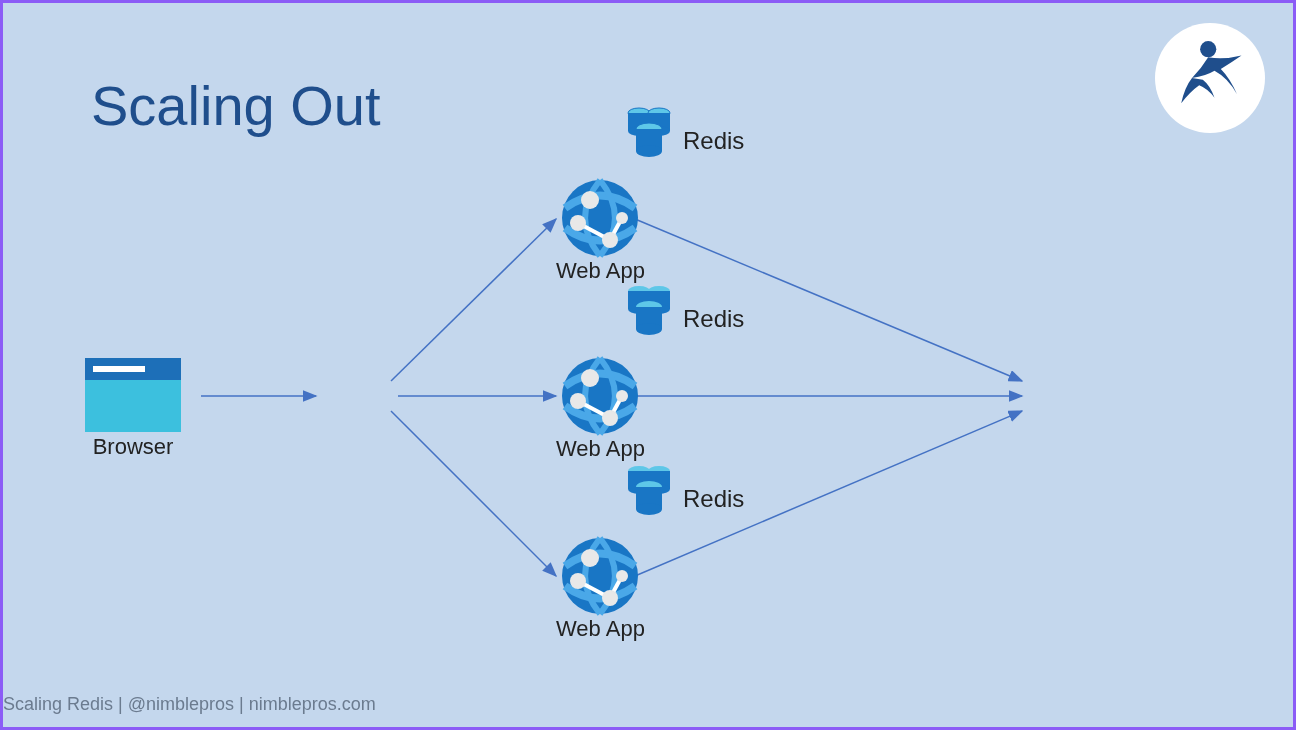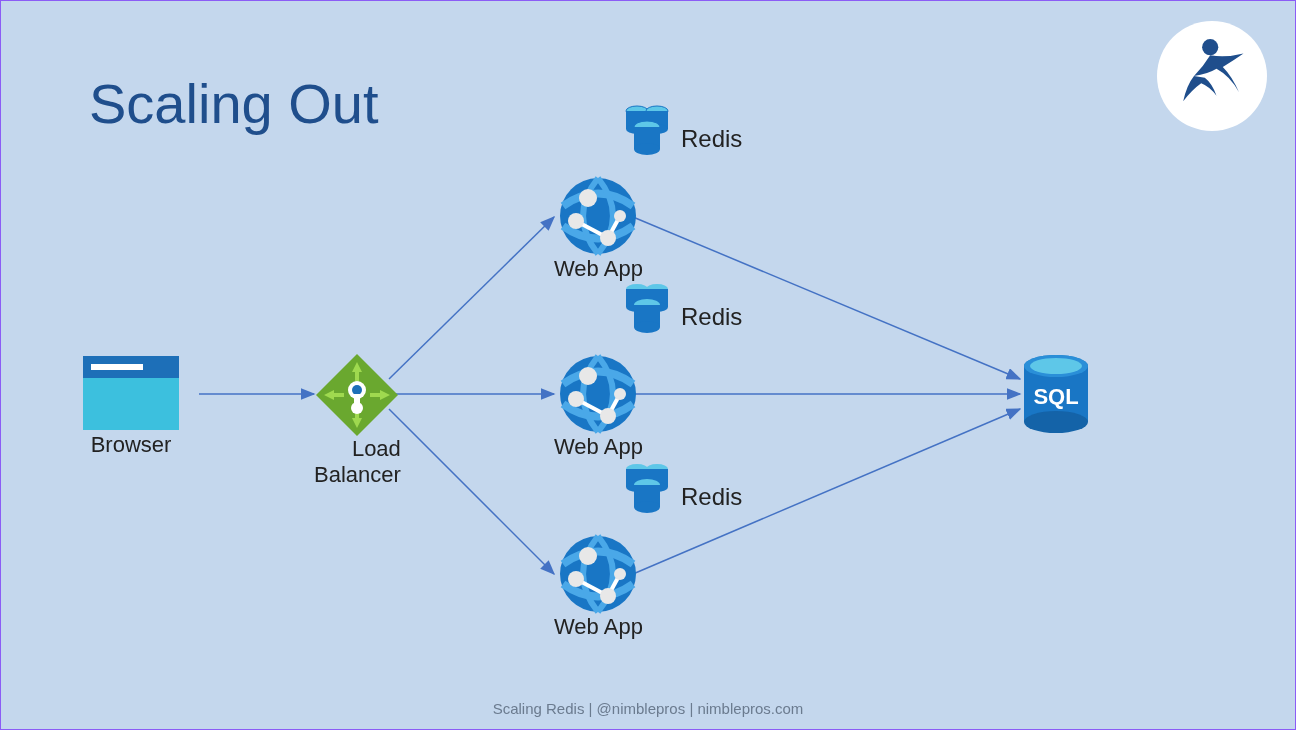--- a/index.html
+++ b/index.html
@@ -8,54 +8,54 @@
     background: #fff;
     width: 1296px;
     height: 730px;
     overflow: hidden;
   }
   .slide {
     position: relative;
     width: 1296px;
     height: 730px;
     background: #c4d7ed;
-    border: 1px solid #8b5cf6;
+    border: 3px solid #8b5cf6;
   }
   .title {
     position: absolute;
     left: 88px;
     top: 70px;
     font-size: 56px;
     font-weight: 400;
     color: #1f4e8c;
   }
   .footer {
     position: absolute;
     bottom: 12px;
     width: 100%;
-    text-align: center;
-    font-size: 15px;
+    text-align: left;
+    font-size: 18px;
     color: #6b7b8f;
   }
   .logo {
     position: absolute;
     top: 20px;
     right: 28px;
     width: 110px;
     height: 110px;
     background: #fff;
     border-radius: 50%;
     display: flex;
     align-items: center;
     justify-content: center;
   }
   .node-label {
     font-size: 22px;
     color: #222;
-    text-align: right;
+    text-align: left;
   }
   .node {
     position: absolute;
     display: flex;
     flex-direction: column;
     align-items: center;
   }
   .small-label {
     font-size: 24px;
     color: #222;
@@ -106,37 +106,20 @@
 
   <div class="node" style="left:80px; top:353px;">
     <svg width="100" height="78" viewBox="0 0 100 78">
       <rect x="2" y="2" width="96" height="74" fill="#3cc0de"></rect>
       <rect x="2" y="2" width="96" height="22" fill="#1d6fb8"></rect>
       <rect x="10" y="10" width="52" height="6" fill="#fff"></rect>
     </svg>
     <span class="node-label">Browser</span>
   </div>
 
-  <div class="node" style="left:313px; top:353px;">
-    <svg width="82" height="82" viewBox="0 0 82 82">
-      <rect x="41" y="0" width="58" height="58" transform="rotate(45 41 0)" fill="#6aa82f"></rect>
-      <g fill="#9fd94f">
-        <path d="M41 8 L46 18 L43 18 L43 28 L39 28 L39 18 L36 18 Z"></path>
-        <path d="M41 74 L46 64 L43 64 L43 54 L39 54 L39 64 L36 64 Z"></path>
-        <path d="M8 41 L18 36 L18 39 L28 39 L28 43 L18 43 L18 46 Z"></path>
-        <path d="M74 41 L64 36 L64 39 L54 39 L54 43 L64 43 L64 46 Z"></path>
-      </g>
-      <circle cx="41" cy="36" r="9" fill="#fff"></circle>
-      <circle cx="41" cy="36" r="5" fill="#1d6fb8"></circle>
-      <circle cx="41" cy="54" r="6" fill="#fff"></circle>
-      <rect x="38" y="40" width="6" height="10" fill="#fff"></rect>
-    </svg>
-    <span class="node-label" style="white-space:pre-line;">Load
-Balancer</span>
-  </div>
 
   <div class="node" style="left:553px; top:175px;">
     <svg width="80" height="80" viewBox="0 0 80 80">
       <circle cx="40" cy="40" r="38" fill="#1976c5"></circle>
       <path d="M5 30 Q 40 5 75 30" stroke="#4aa8e8" stroke-width="8" fill="none"></path>
       <path d="M5 50 Q 40 75 75 50" stroke="#4aa8e8" stroke-width="8" fill="none"></path>
       <path d="M40 2 Q 10 40 40 78" stroke="#4aa8e8" stroke-width="6" fill="none"></path>
       <path d="M40 2 Q 70 40 40 78" stroke="#4aa8e8" stroke-width="6" fill="none"></path>
       <line x1="18" y1="45" x2="50" y2="62" stroke="#fff" stroke-width="4"></line>
       <line x1="50" y1="62" x2="62" y2="40" stroke="#fff" stroke-width="4"></line>
@@ -223,26 +206,16 @@
       <ellipse cx="38" cy="10" rx="11" ry="5" fill="#5ec7e8"></ellipse>
       <rect x="27" y="10" width="22" height="18" fill="#1976c5"></rect>
       <ellipse cx="38" cy="28" rx="11" ry="5" fill="#1976c5"></ellipse>
       <ellipse cx="28" cy="26" rx="13" ry="6" fill="#5ec7e8"></ellipse>
       <rect x="15" y="26" width="26" height="22" fill="#1976c5"></rect>
       <ellipse cx="28" cy="48" rx="13" ry="6" fill="#1976c5"></ellipse>
     </svg>
     <span class="small-label" style="margin-bottom:4px;">Redis</span>
   </div>
 
-  <div class="node" style="left:1019px; top:353px;">
-    <svg width="72" height="80" viewBox="0 0 72 80">
-      <ellipse cx="36" cy="12" rx="32" ry="11" fill="#1976c5"></ellipse>
-      <rect x="4" y="12" width="64" height="56" fill="#1976c5"></rect>
-      <ellipse cx="36" cy="68" rx="32" ry="11" fill="#1463a8"></ellipse>
-      <ellipse cx="36" cy="12" rx="32" ry="11" fill="#2a8fd8"></ellipse>
-      <ellipse cx="36" cy="12" rx="26" ry="8" fill="#5ec7e8"></ellipse>
-      <text x="36" y="50" font-family="Segoe UI, Arial" font-size="22" font-weight="700" fill="#fff" text-anchor="middle">SQL</text>
-    </svg>
-  </div>
 
   <div class="footer">Scaling Redis | @nimblepros | nimblepros.com</div>
 
 </div>
 
 </body></html>

